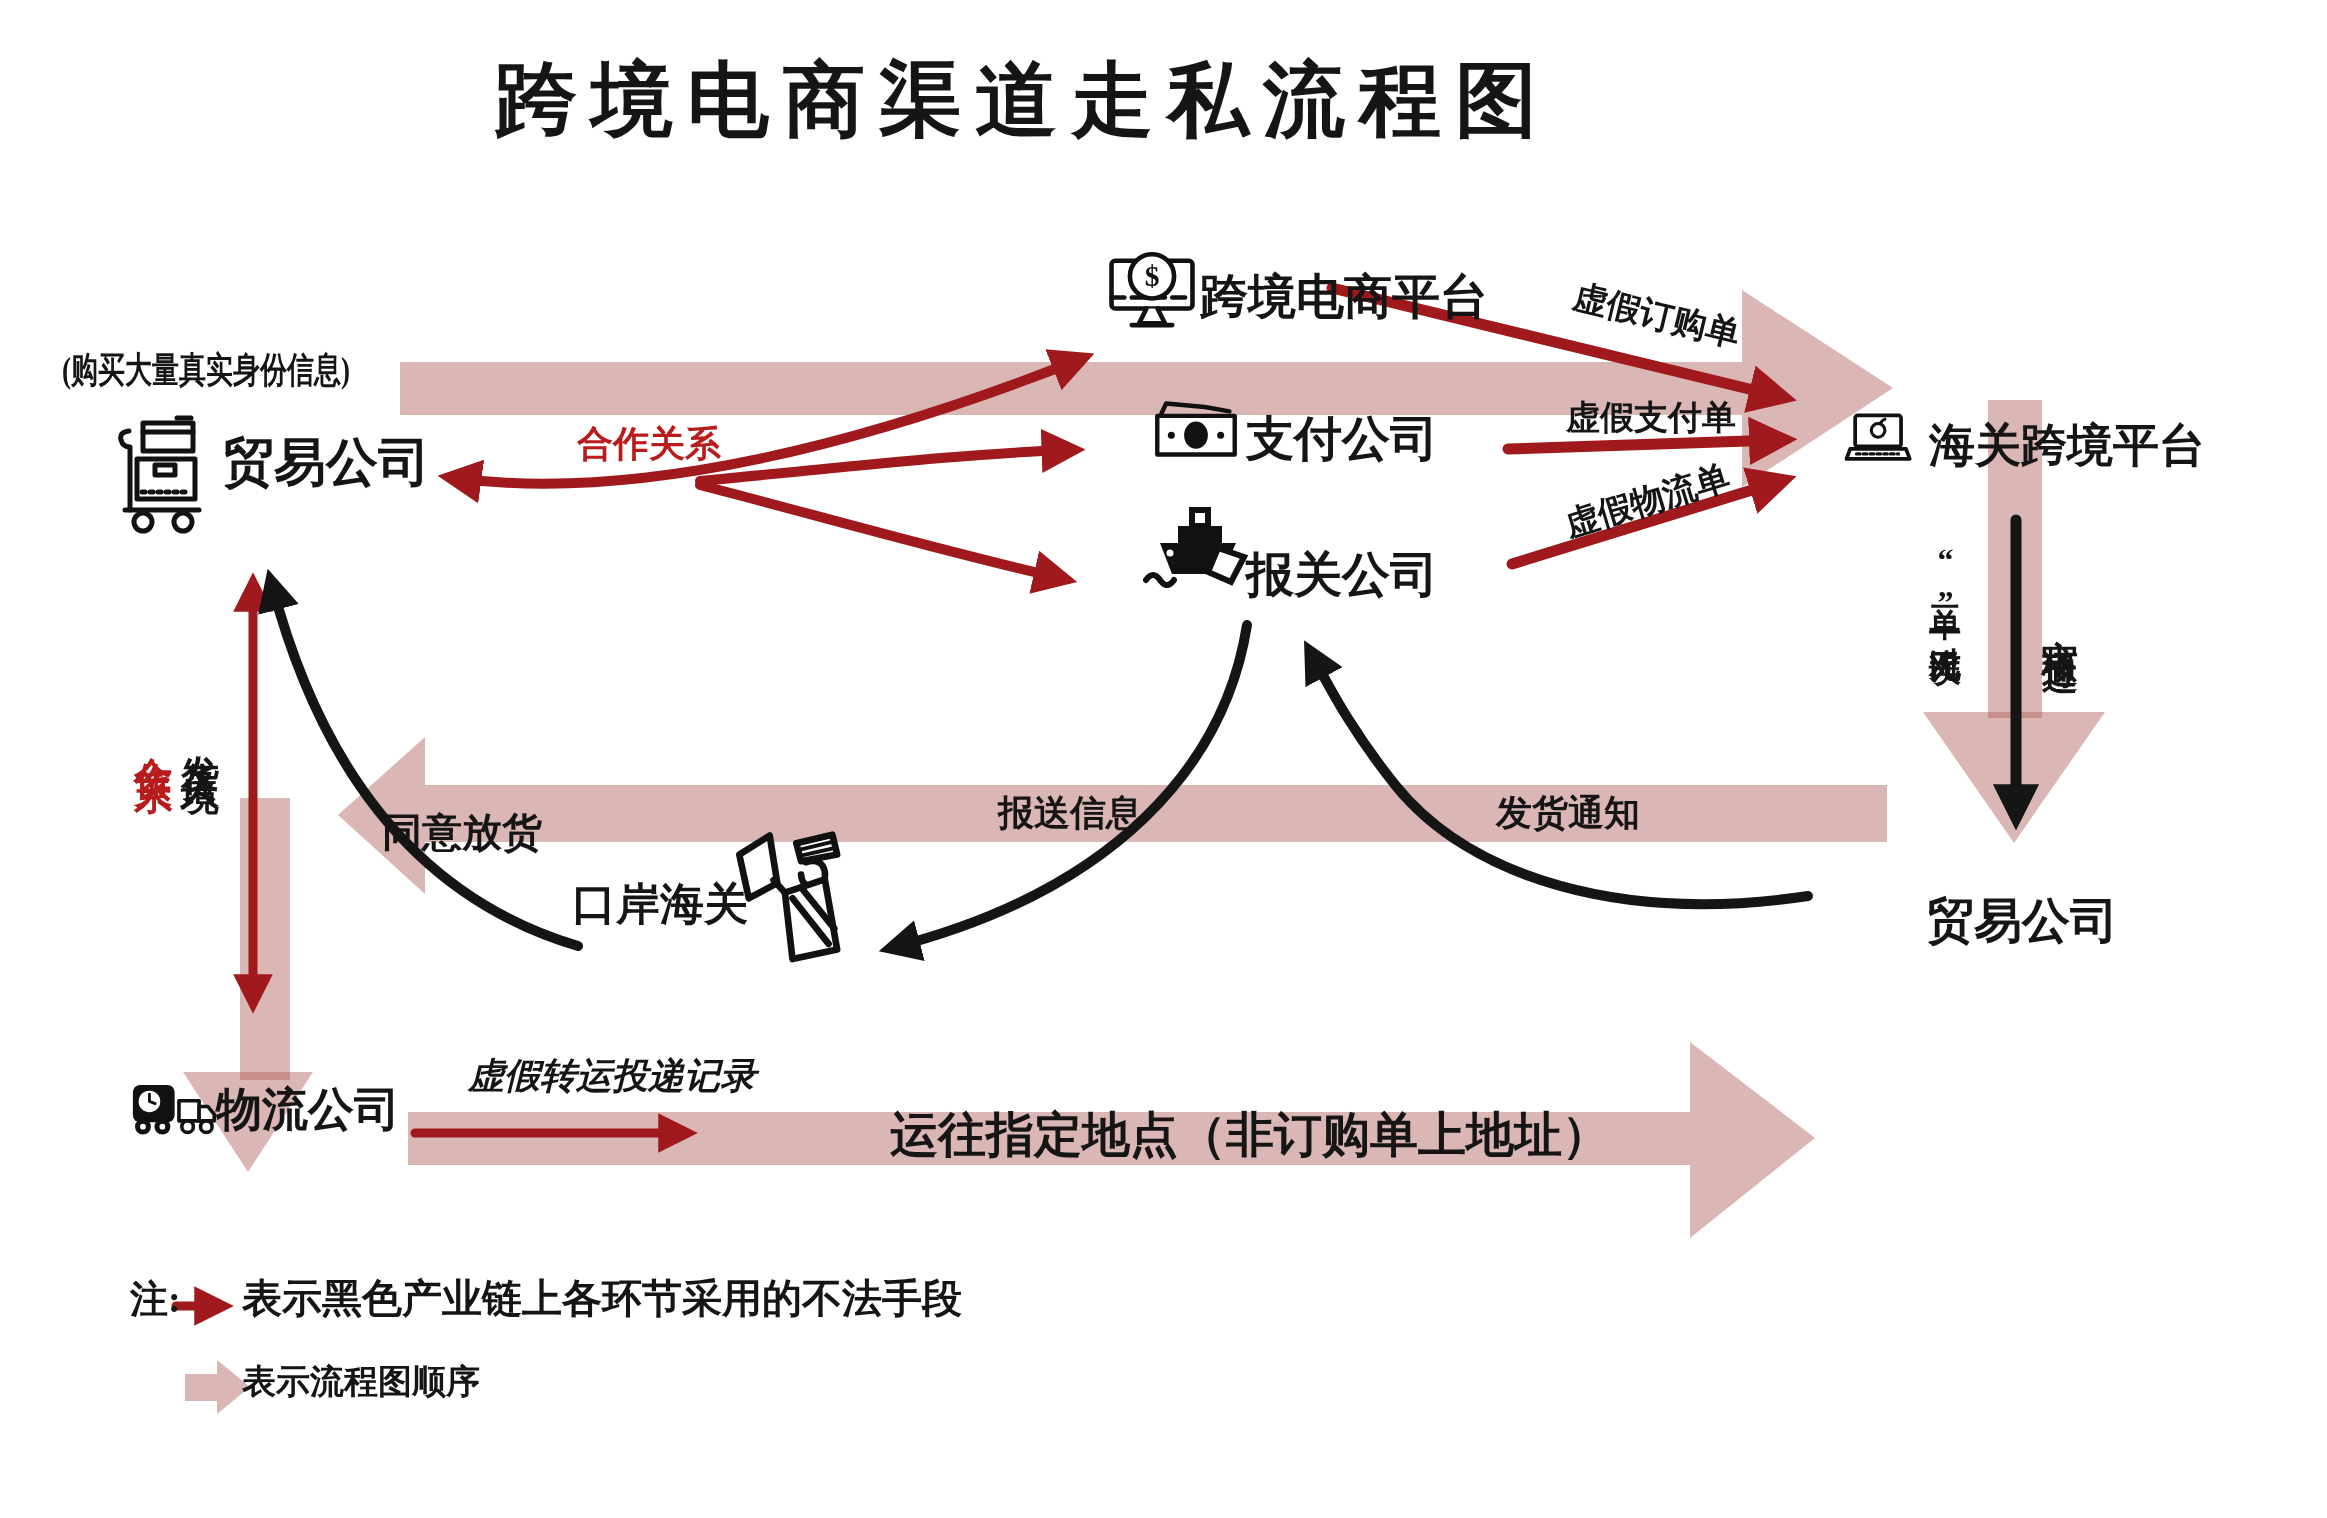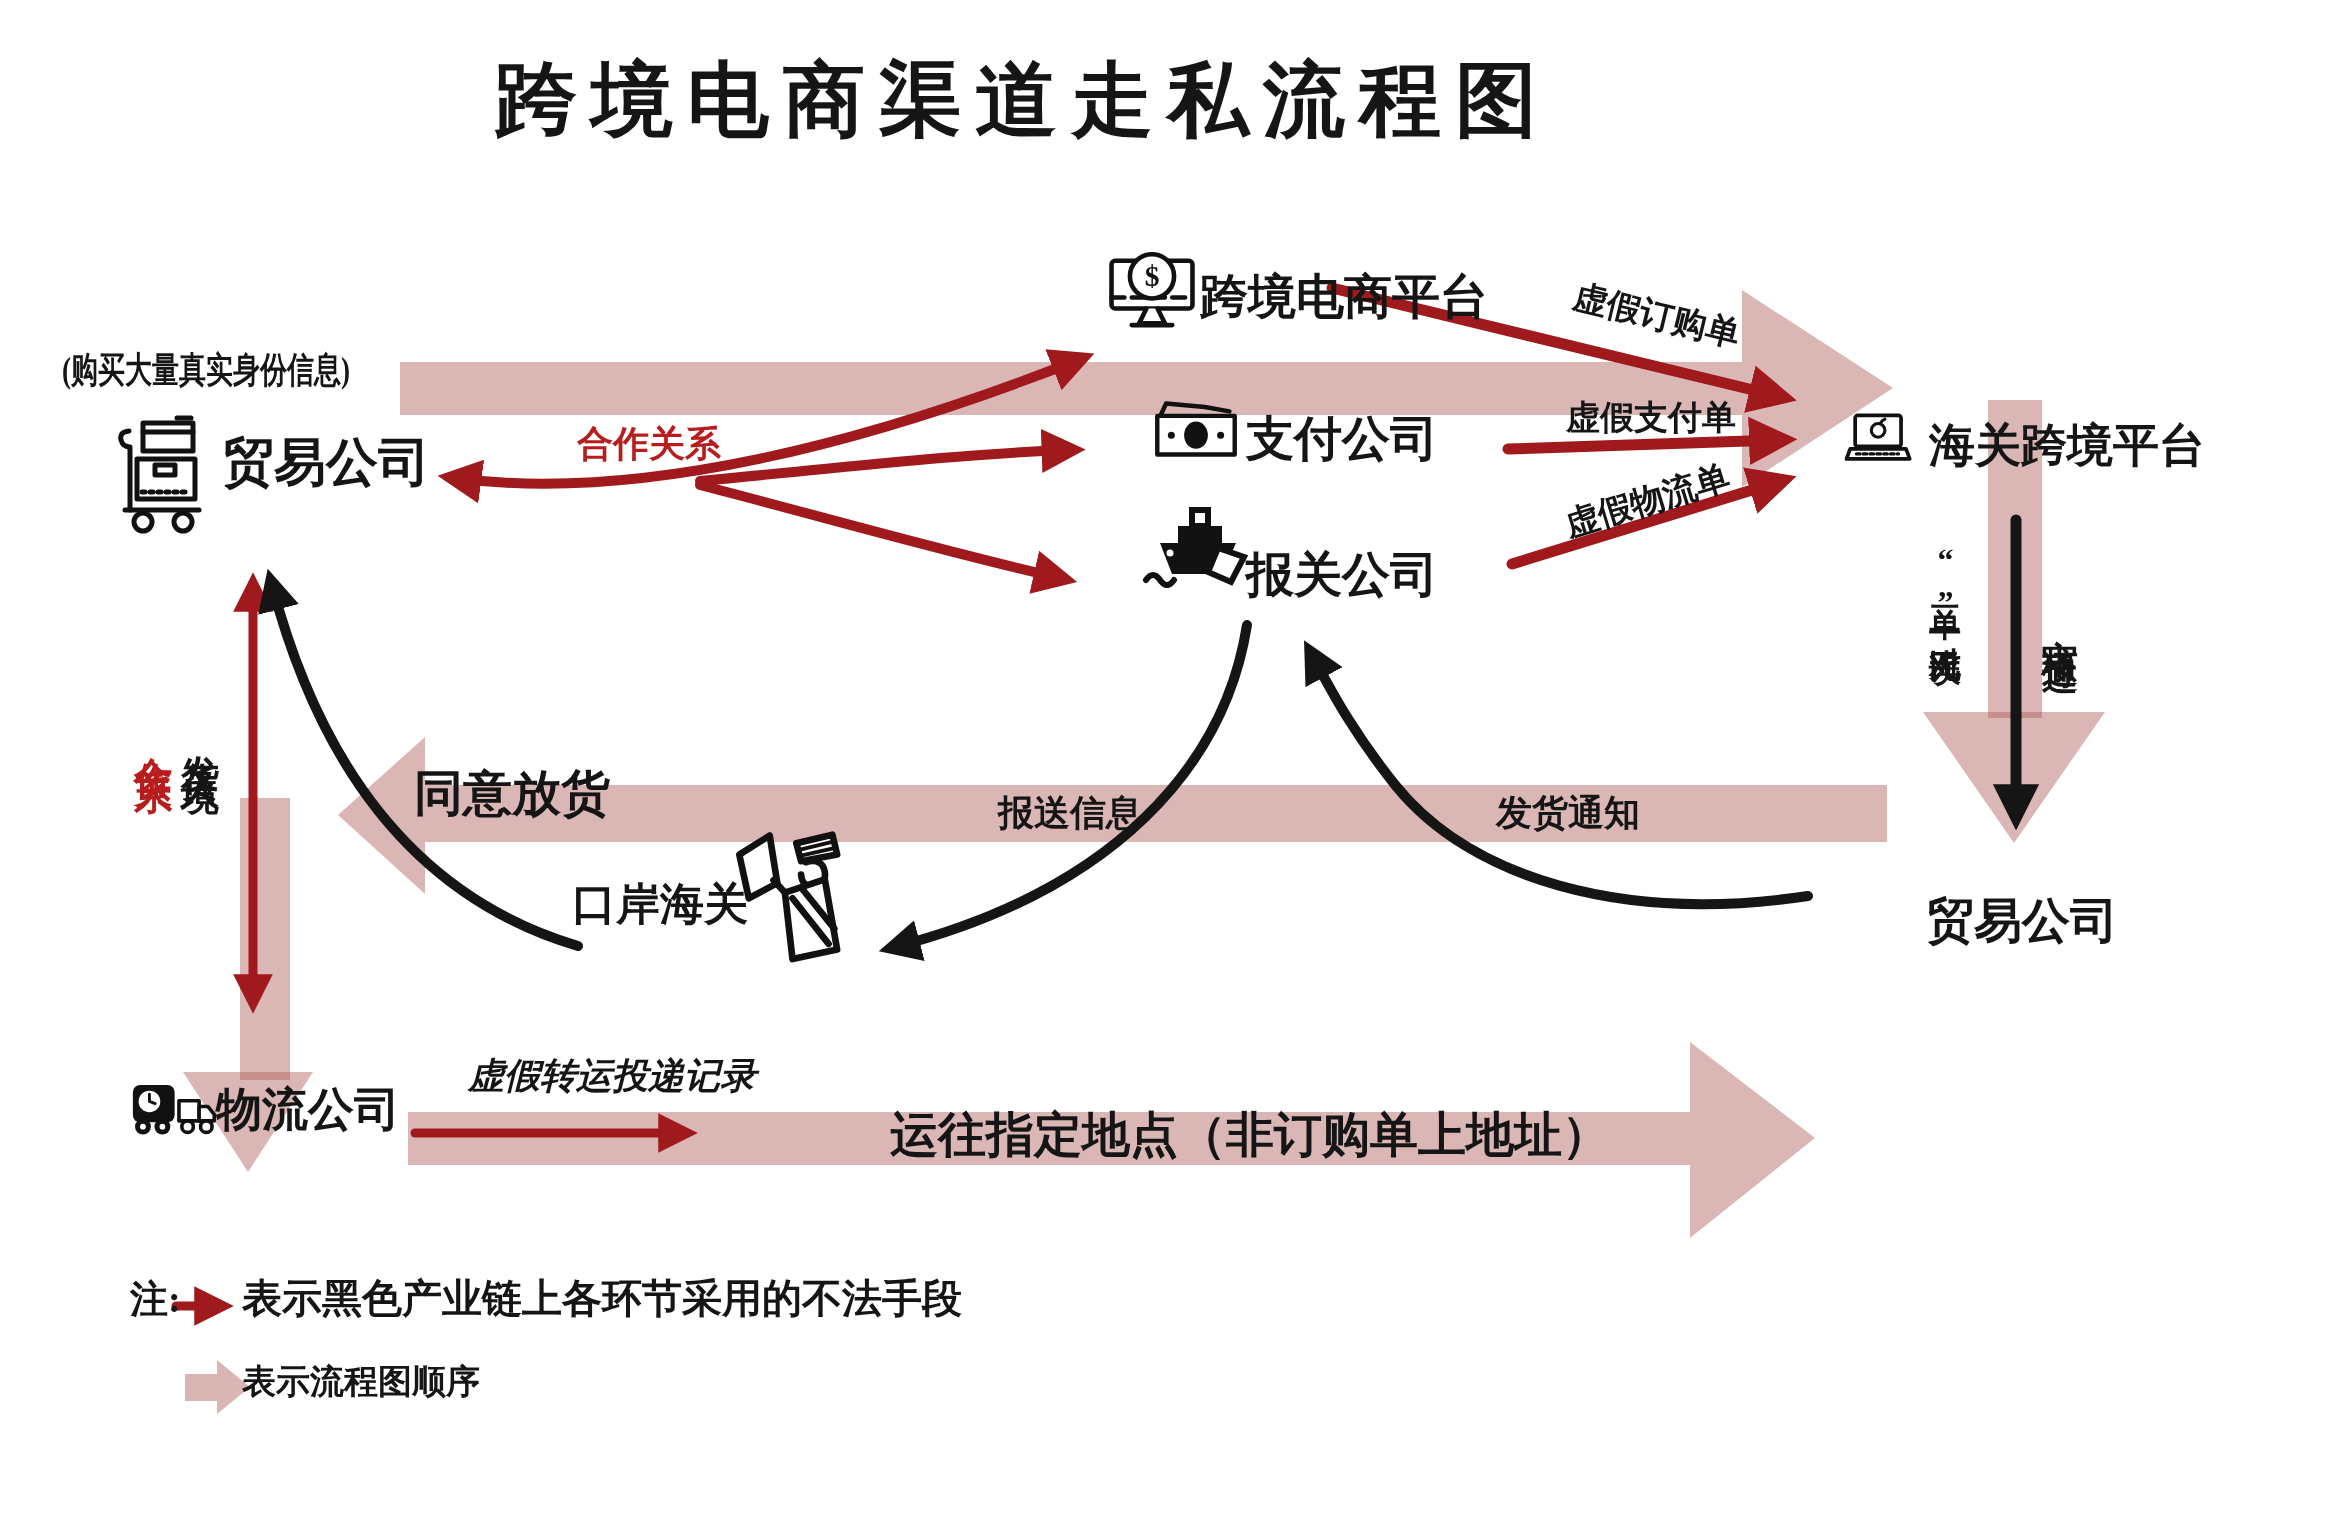--- a/index.html
+++ b/index.html
@@ -21,21 +21,21 @@
   #lbl-trade-overseas{left:1926px;top:896px;font-size:48px;}
   #lbl-port-customs{left:572px;top:882px;font-size:44px;}
   #lbl-logistics{left:216px;top:1086px;font-size:46px;}
   #lbl-destination{left:890px;top:1110px;font-size:48px;}
   #lbl-coop-top{left:577px;top:426px;font-size:36px;}
   #lbl-fake-order{left:1574px;top:278px;font-size:34px;transform:rotate(13.5deg);transform-origin:left center;}
   #lbl-fake-pay{left:1566px;top:400px;font-size:34px;}
   #lbl-fake-logi{left:1566px;top:508px;font-size:34px;transform:rotate(-17deg);transform-origin:left center;}
   #lbl-three-docs{left:1928px;top:542px;font-size:32px;letter-spacing:2px;}
   #lbl-review{left:2040px;top:610px;font-size:36px;}
-  #lbl-release{left:382px;top:768px;font-size:49px;margin-left:32px;}
+  #lbl-release{left:382px;top:812px;font-size:40px;}
   #lbl-report{left:998px;top:795px;font-size:36px;}
   #lbl-ship-notice{left:1496px;top:795px;font-size:36px;}
   #lbl-coop-left{left:132px;top:726px;font-size:38px;}
   #lbl-ship-entry{left:179px;top:726px;font-size:38px;}
   #lbl-fake-transfer{left:468px;top:1058px;font-size:36px;font-style:italic;}
   #lbl-legend-note{left:130px;top:1280px;font-size:38px;}
   #lbl-legend-illegal{left:242px;top:1278px;font-size:40px;}
   #lbl-legend-flow{left:242px;top:1364px;font-size:34px;}
 </style>
 </head>

